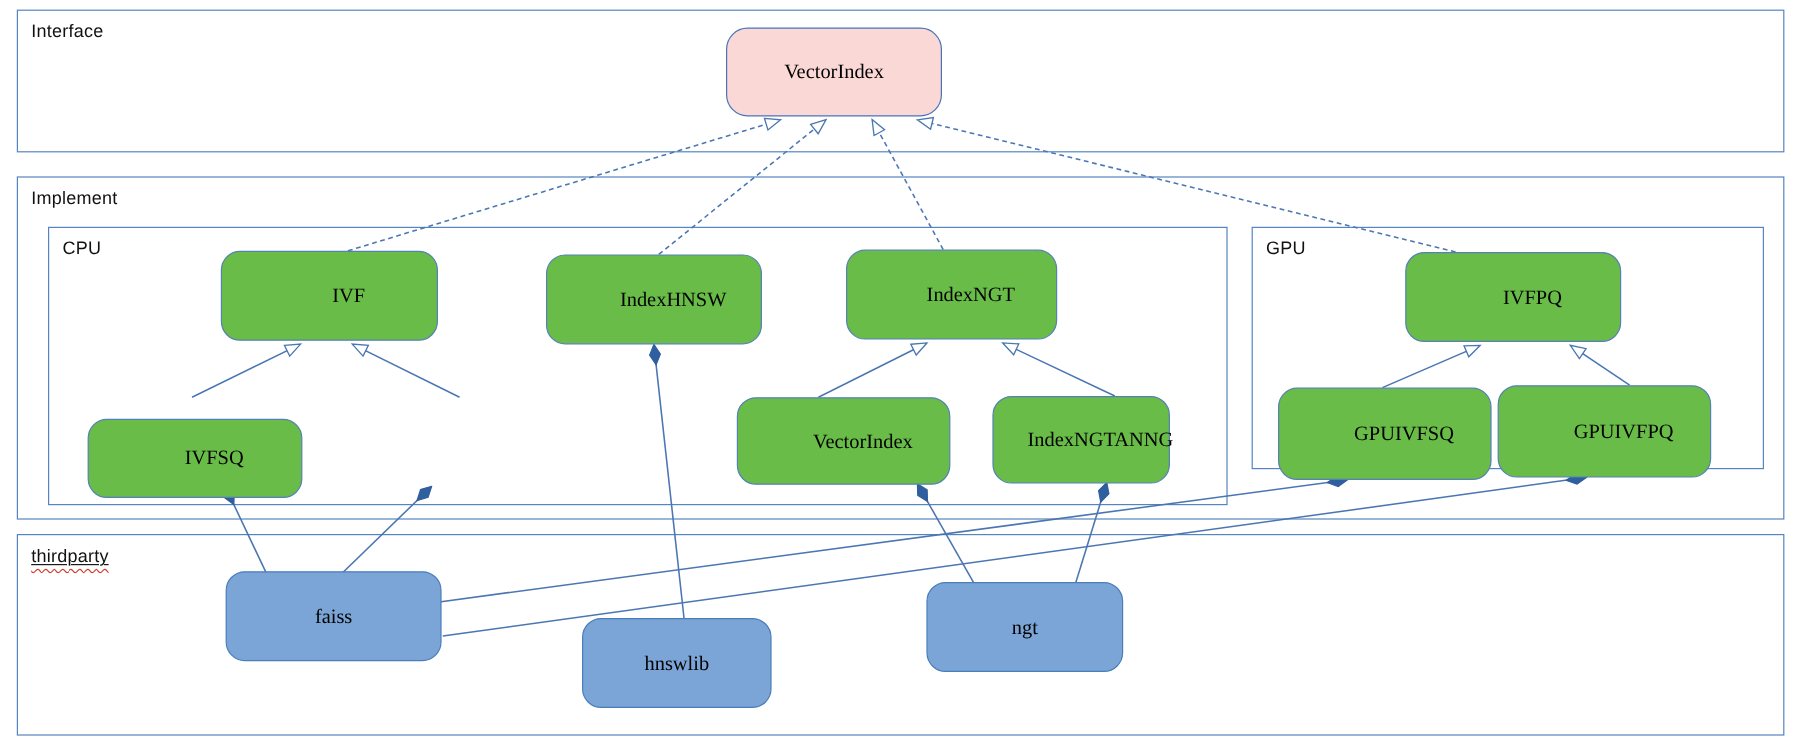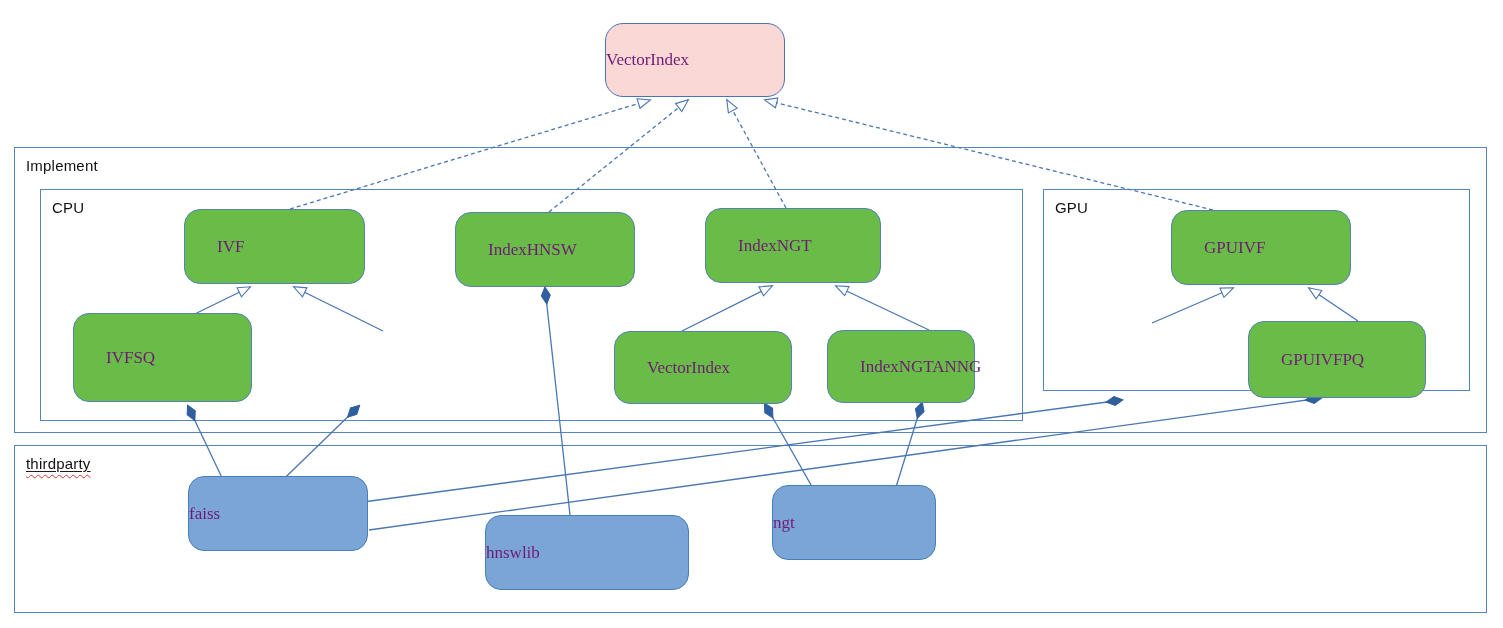--- a/index.html
+++ b/index.html
@@ -27,34 +27,37 @@
     text-decoration-color:#1a1a1a;text-decoration-thickness:1px;
     text-underline-offset:2px;
   }
   
   #edges{position:absolute;left:0;top:0;z-index:1;}
   .edge{stroke:#4a76b2;stroke-width:1.3;fill:none;}
   .edge.dash{stroke-dasharray:4 3;}
   
   .node{
     position:absolute;box-sizing:border-box;z-index:2;
-    display:flex;align-items:center;
+    display:flex;align-items:center;justify-content:center;
     border-radius:16px;border:1.6px solid #5581b5;
-    font-family:"Liberation Serif",serif;font-size:17px;color:#701a75;
+    font-family:"Liberation Serif",serif;font-size:17px;color:#000000;
   }
   .node.green{background:#68bc47;border-color:#5581b5;padding-left:32px;}
   .node.blue{background:#7aa5d6;border-color:#4a7ebb;}
   .node.pink{background:#f9d8d6;border-color:#4a72b8;border-radius:18px;}
   .nlabel{pointer-events:none;}
 </style>
 </head>
 <body>
 
 <div id="stage">
 
+  <div class="frame" style="left:14px;top:8px;width:1473px;height:119px">
+    <span class="flabel">Interface</span>
+  </div>
 
   <div class="frame" style="left:14px;top:147px;width:1473px;height:286px">
     <span class="flabel">Implement</span>
   </div>
 
   <div class="frame" style="left:40px;top:189px;width:983px;height:232px">
     <span class="flabel">CPU</span>
   </div>
 
   <div class="frame" style="left:1043px;top:189px;width:427px;height:202px">
@@ -106,46 +109,49 @@
 
   <div class="node green" style="left:455px;top:212px;width:180px;height:75px">
     <span class="nlabel">IndexHNSW</span>
   </div>
 
   <div class="node green" style="left:705px;top:208px;width:176px;height:75px">
     <span class="nlabel">IndexNGT</span>
   </div>
 
   <div class="node green" style="left:1171px;top:210px;width:180px;height:75px">
-    <span class="nlabel">GPUIVF</span>
+    <span class="nlabel">IVFPQ</span>
   </div>
 
-  <div class="node green" style="left:73px;top:313px;width:179px;height:89px">
+  <div class="node green" style="left:73px;top:349px;width:179px;height:66px">
     <span class="nlabel">IVFSQ</span>
   </div>
 
 
   <div class="node green" style="left:614px;top:331px;width:178px;height:73px">
     <span class="nlabel">VectorIndex</span>
   </div>
 
   <div class="node green" style="left:827px;top:330px;width:148px;height:73px">
     <span class="nlabel">IndexNGTANNG</span>
   </div>
 
+  <div class="node green" style="left:1065px;top:323px;width:178px;height:77px">
+    <span class="nlabel">GPUIVFSQ</span>
+  </div>
 
   <div class="node green" style="left:1248px;top:321px;width:178px;height:77px">
     <span class="nlabel">GPUIVFPQ</span>
   </div>
 
   <div class="node blue" style="left:188px;top:476px;width:180px;height:75px">
     <span class="nlabel">faiss</span>
   </div>
 
-  <div class="node blue" style="left:485px;top:515px;width:204px;height:75px">
+  <div class="node blue" style="left:485px;top:515px;width:158px;height:75px">
     <span class="nlabel">hnswlib</span>
   </div>
 
   <div class="node blue" style="left:772px;top:485px;width:164px;height:75px">
     <span class="nlabel">ngt</span>
   </div>
 
 </div>
 
 </body></html>

